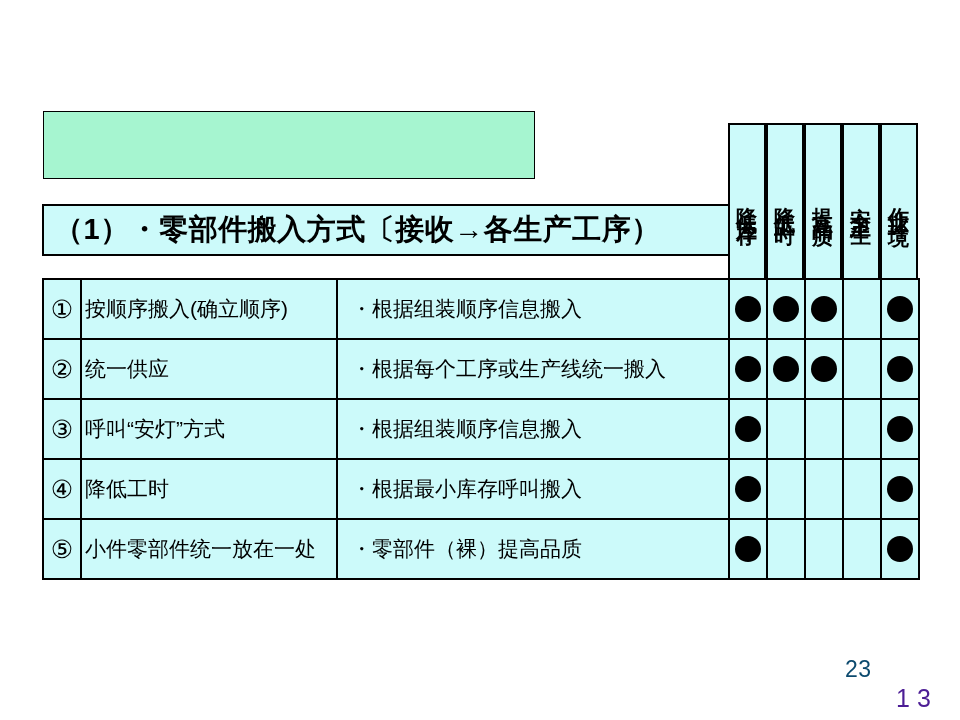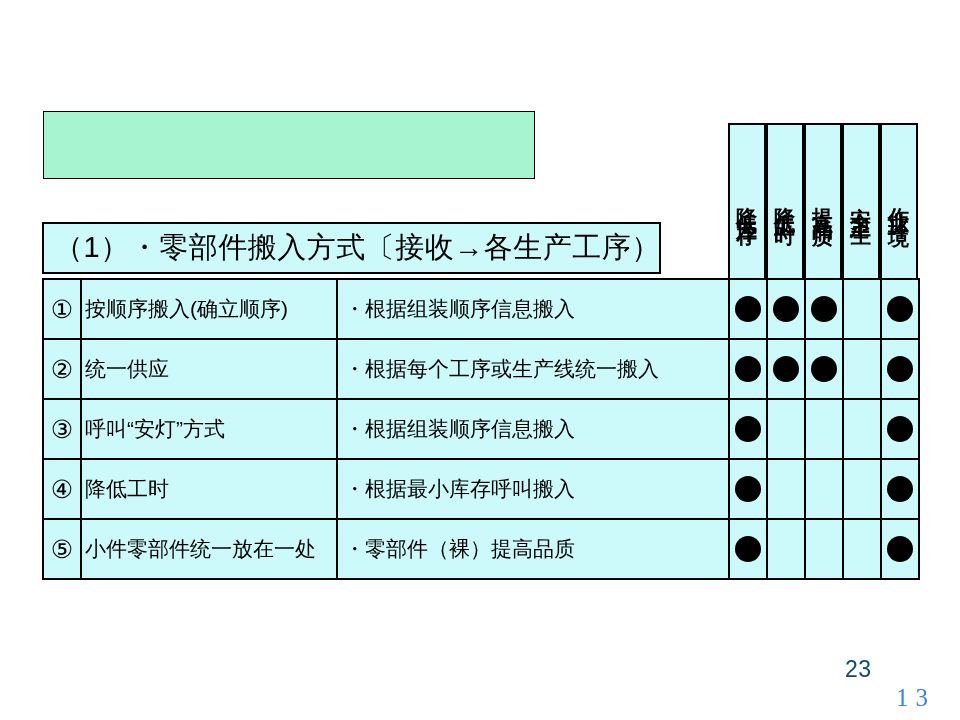--- a/index.html
+++ b/index.html
@@ -6,24 +6,24 @@
   html, body { width: 960px; height: 720px; background: #ffffff; }
   body { font-family: "Liberation Sans", sans-serif; color: #000; }
   .slide { position: relative; width: 960px; height: 720px; background: #ffffff; overflow: hidden; }
 
   .green-box {
     position: absolute; left: 43px; top: 111px; width: 492px; height: 68px;
     background: #a6f5d0; border: 1px solid #000;
   }
 
   .title-box {
-    position: absolute; left: 42px; top: 222px; width: 619px; height: 52px;
+    position: absolute; left: 42px; top: 204px; width: 721px; height: 52px;
     background: #ccfafa; border: 2px solid #000;
     display: flex; align-items: center; padding-left: 10px;
-    font-size: 29px; font-weight: normal; letter-spacing: 0.5px; white-space: nowrap;
+    font-size: 29px; font-weight: bold; letter-spacing: 0.5px; white-space: nowrap;
   }
 
   .vhead {
     position: absolute; top: 123px; width: 38px; height: 157px;
     background: #ccfafa; border: 2px solid #000;
     writing-mode: vertical-rl; text-orientation: upright;
     display: flex; align-items: center; justify-content: center;
     font-size: 21px; font-weight: bold; letter-spacing: 6px; line-height: 1;
   }
   .vhead.h0 { left: 728px; }
@@ -36,37 +36,37 @@
     position: absolute; left: 42px; top: 278px; width: 876px;
     border-collapse: collapse; table-layout: fixed;
     font-size: 21px; line-height: 1.15;
   }
   table.methods td {
     border: 2px solid #000; background: #ccfafa;
     height: 60px; vertical-align: middle; overflow: hidden; white-space: nowrap;
   }
   td.col-no   { text-align: center; font-size: 25px; }
   td.col-method { padding-left: 3px; }
-  td.col-desc { padding-left: 6px; }
+  td.col-desc { padding-left: 13px; }
   td.col-dot  { text-align: center; }
   td.thick-bottom { border-bottom: 5px solid #000; }
 
   .dot {
     display: inline-block; width: 26px; height: 26px; border-radius: 50%;
     background: #000; vertical-align: middle;
   }
 
   .page-num {
     position: absolute; left: 845px; top: 656px;
     font-size: 23px; color: #0c4a6e; letter-spacing: 0.5px;
   }
   .page-num2 {
     position: absolute; left: 896px; top: 684px;
-    font-size: 25px; color: #3b82f6; letter-spacing: 7px;
-    font-family: Liberation Serif, serif;
+    font-size: 25px; color: #4c1d95; letter-spacing: 7px;
+    font-family: Liberation Sans, sans-serif;
   }
 </style>
 </head>
 <body>
 
 <div class="slide">
 
   <div class="green-box"></div>
 
   <div class="title-box">

